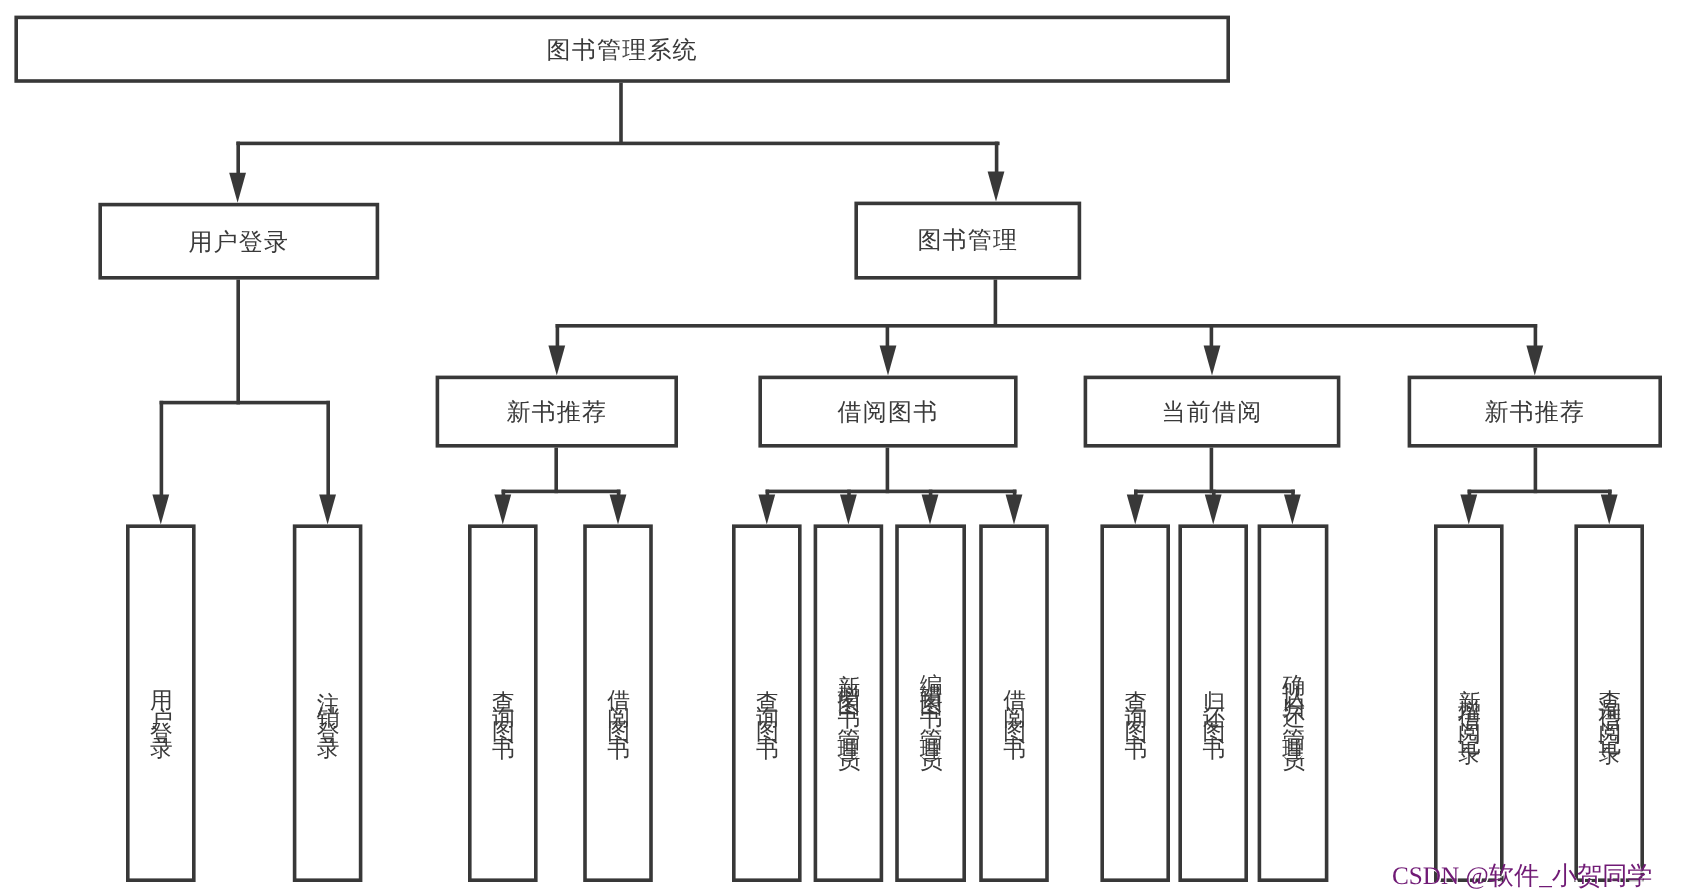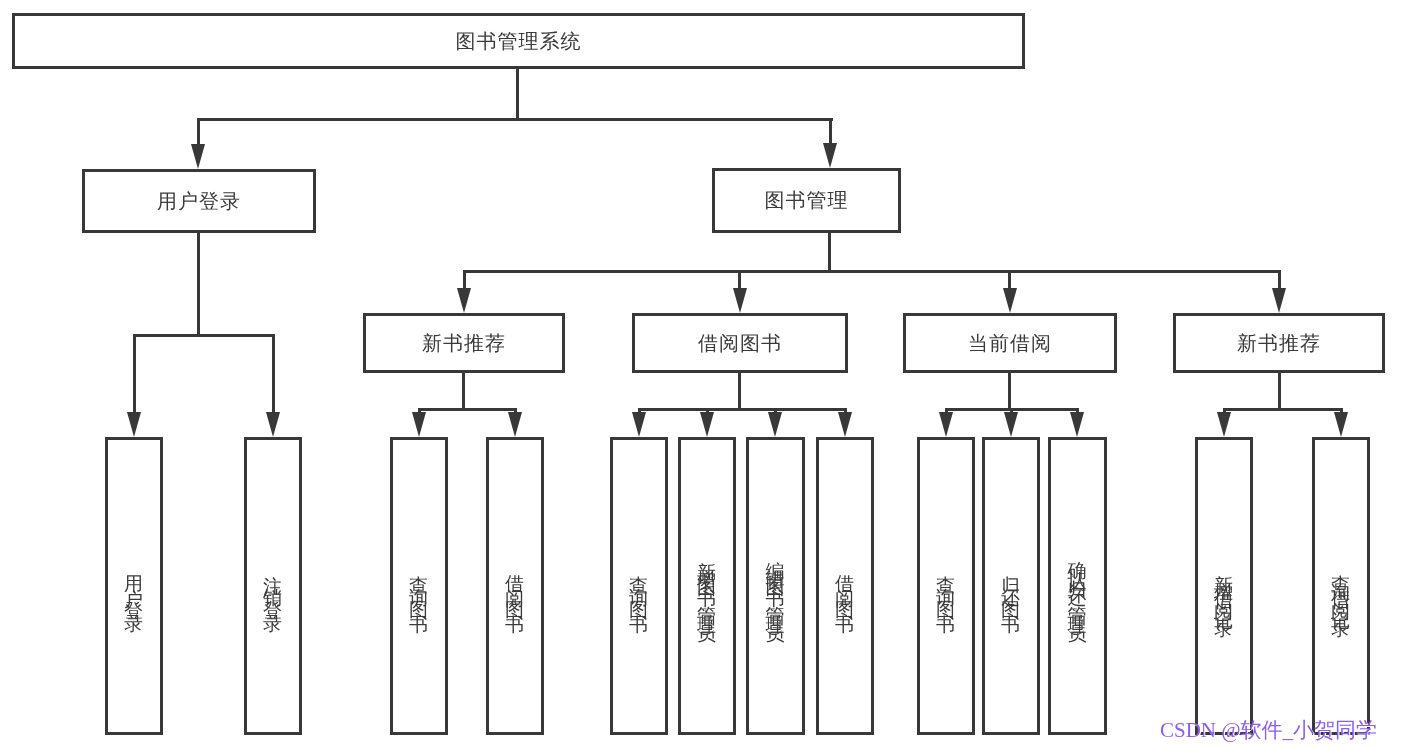--- a/index.html
+++ b/index.html
@@ -36,21 +36,21 @@
     position:absolute;
     width:0;height:0;
     border-left:7px solid transparent;
     border-right:7px solid transparent;
     border-top:25px solid #383838;
   }
   .watermark{
     position:absolute;
     left:1160px;top:716px;
     font-size:21px;
-    color:#8b5cf6;
+    color:#701a75;
     text-shadow:1px 1px 0 #ffffff;
     white-space:nowrap;
   }
 </style>
 </head>
 <body>
 
 <div id="canvas">
 
   <div class="box h-box" style="left:12px;top:13px;width:1013px;height:56px;">

